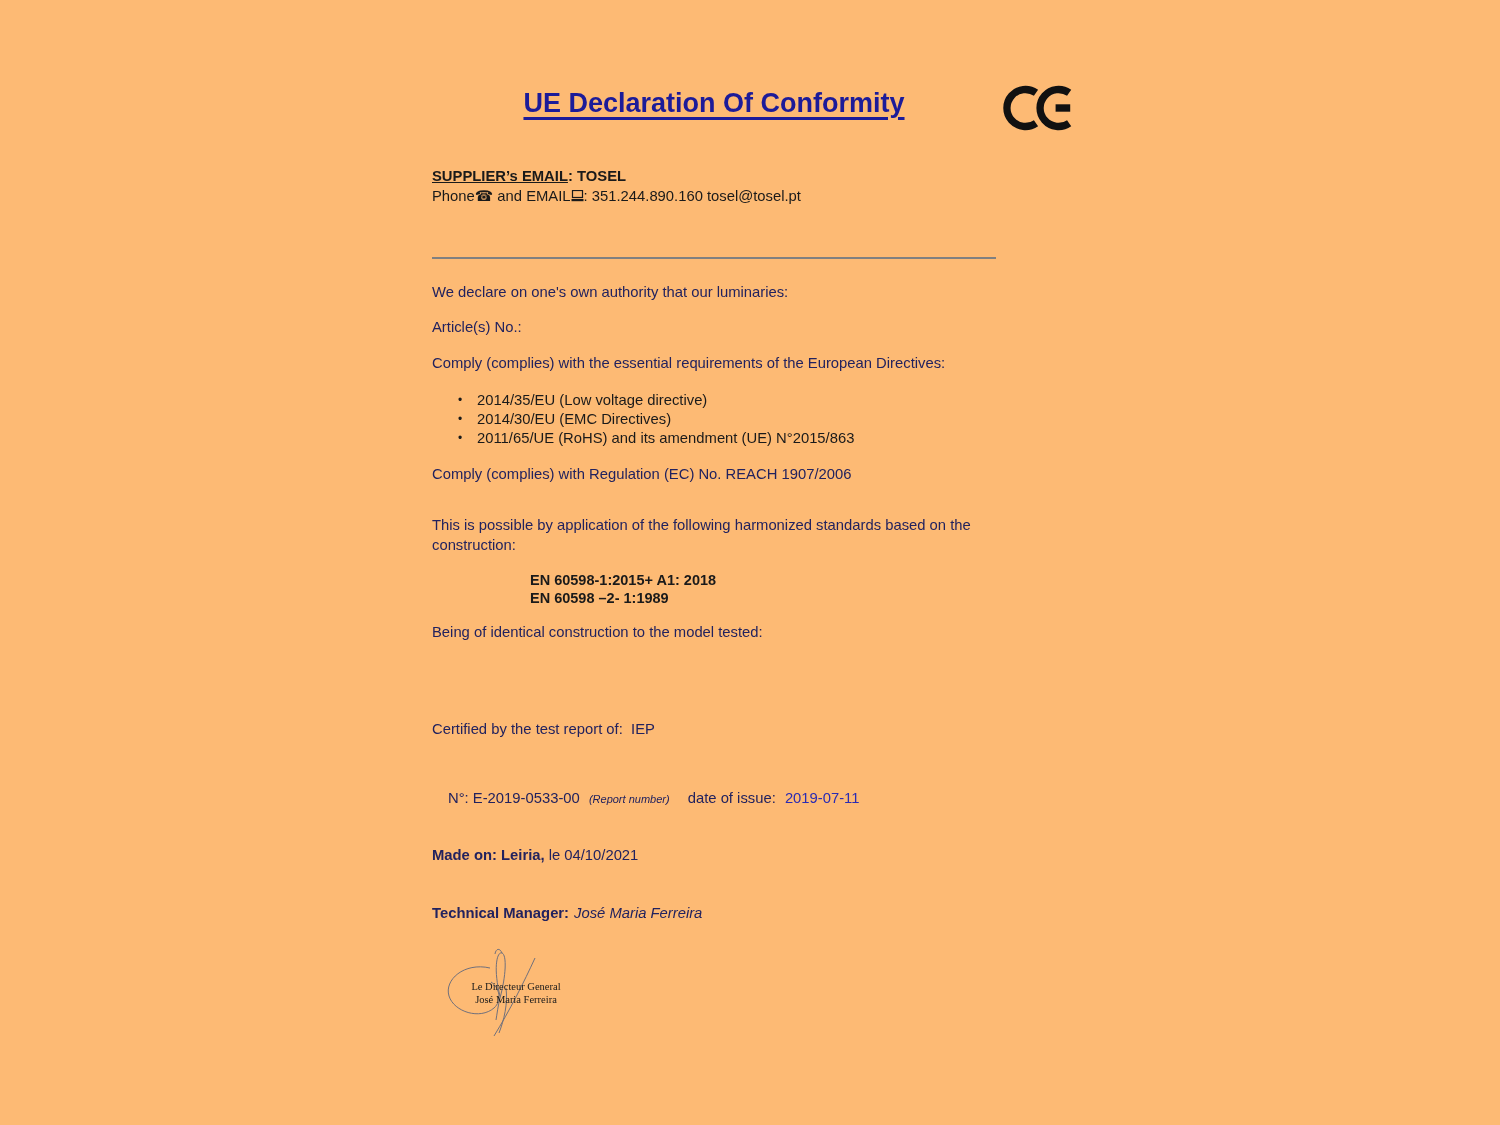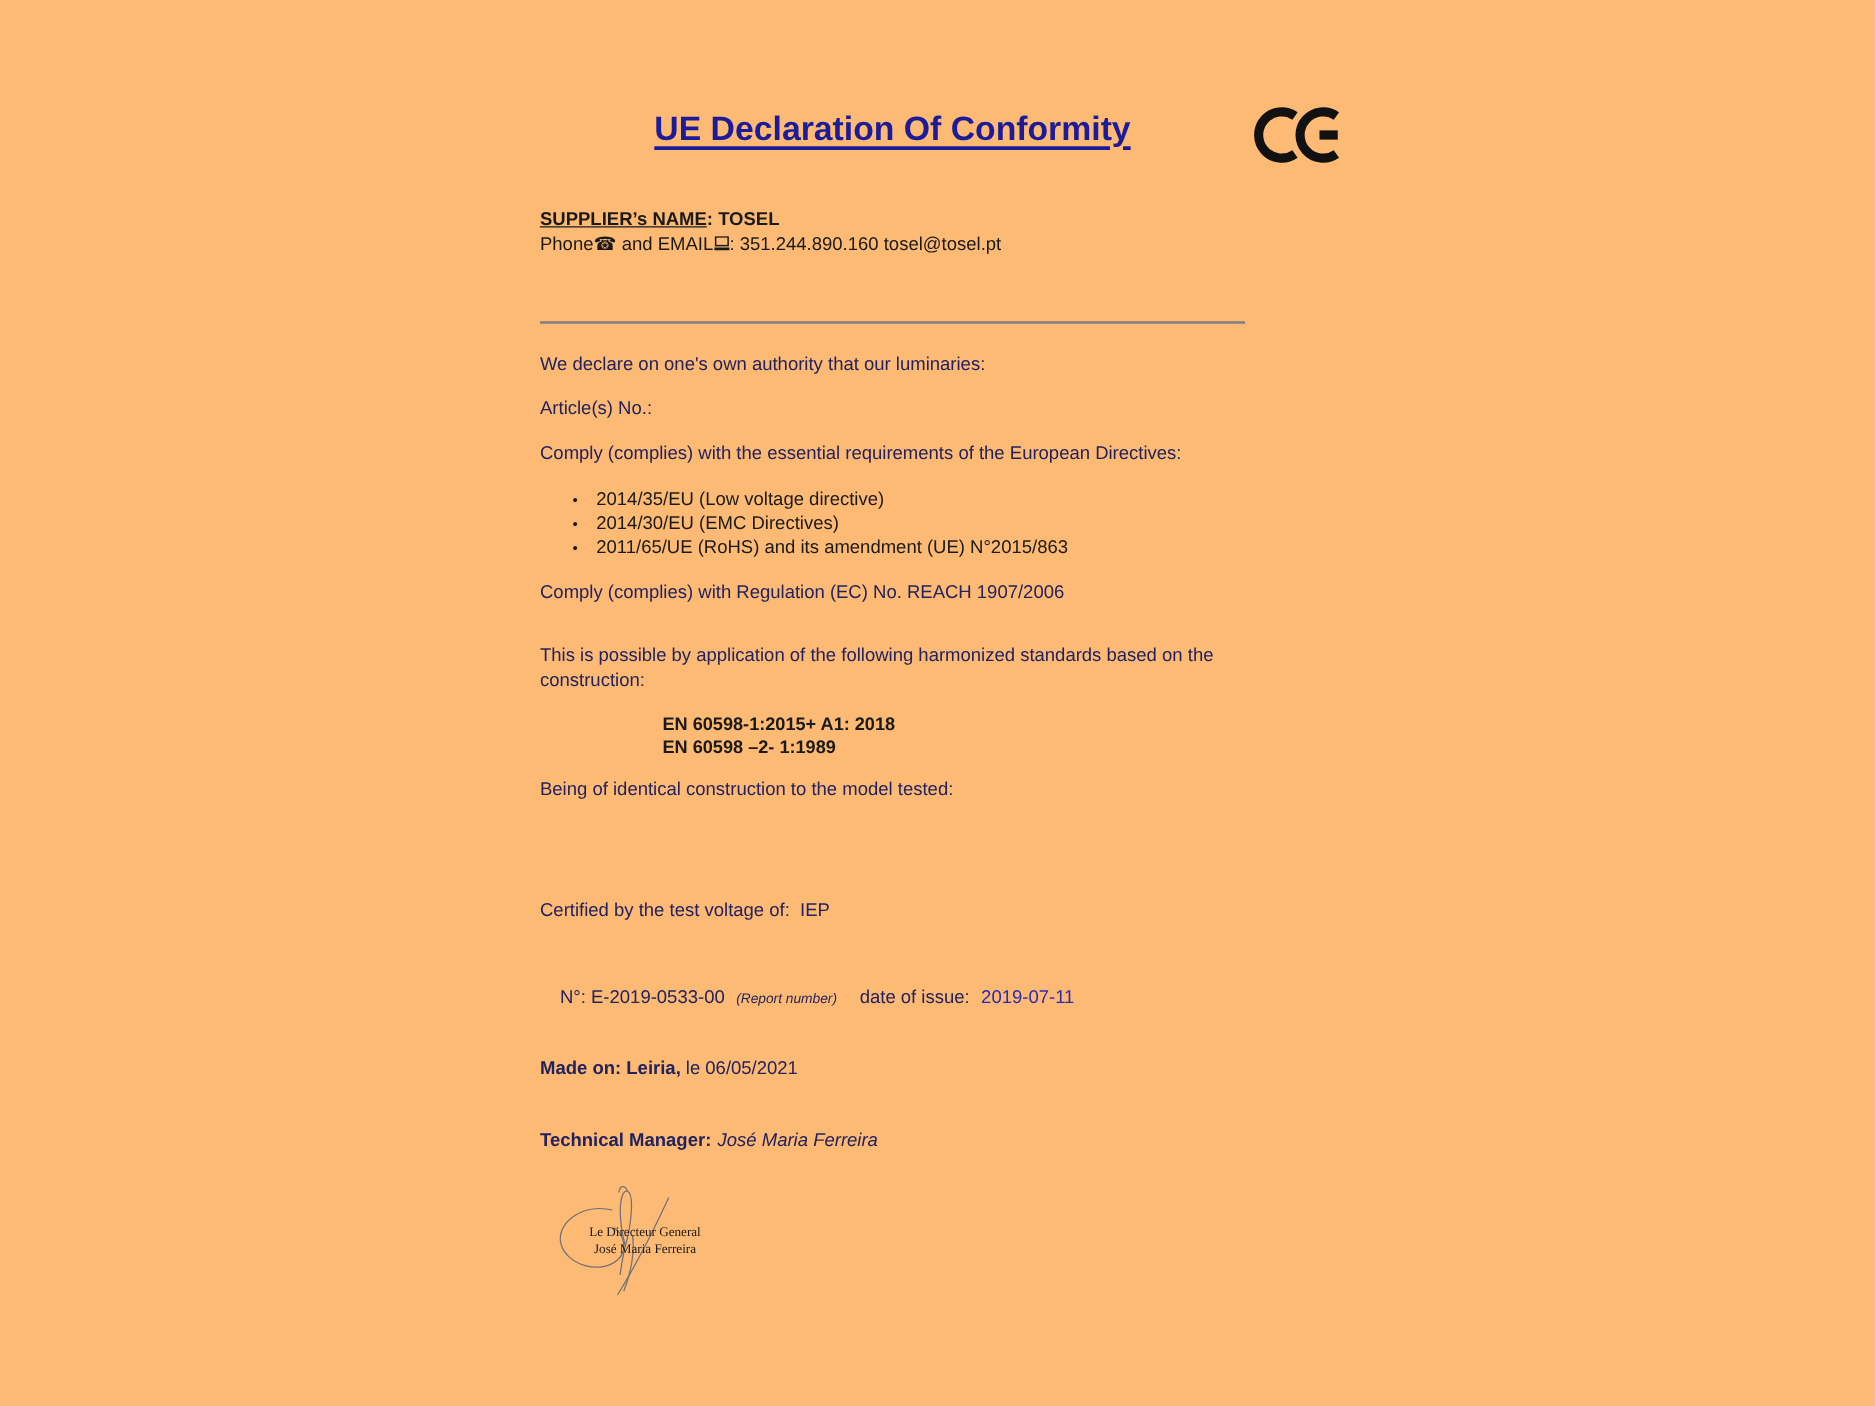--- a/index.html
+++ b/index.html
@@ -65,21 +65,21 @@
   </div>
 
   <div class="content">
 
     <div id="title" class="abs">
       <span class="title-text">UE Declaration Of Conformity</span>
     </div>
 
     <div id="supplier" class="abs t">
       <div class="bold">
-        <span class="u">SUPPLIER’s NAME</span><span>: TOSEL</span>
+        <span class="u">SUPPLIER’s EMAIL</span><span>: TOSEL</span>
       </div>
       <div>
         <span>Phone</span><span>☎</span><span class="pre"> and </span><span>EMAIL</span><span><svg width="13" height="12" viewBox="0 0 13 12" style="vertical-align:-1px">
               <rect x="1.5" y="0.5" width="10" height="7" fill="none" stroke="#1a1a1a" stroke-width="1.2"></rect>
               <rect x="0.5" y="9" width="12" height="2.2" fill="#1a1a1a"></rect>
             </svg></span><span>: 351.244.890.160 tosel@tosel.pt</span>
       </div>
     </div>
 
     <div id="rule" class="abs"></div>
@@ -108,31 +108,31 @@
 
     <div id="standards" class="abs">
       <div>EN 60598-1:2015+ A1: 2018</div>
       <div>EN 60598 –2- 1:1989</div>
     </div>
 
     <div id="product" class="abs t blue">
       <div>Being of identical construction to the model tested:</div>
     </div>
 
-    <div id="certified" class="abs t blue pre">Certified by the test voltage of:  IEP</div>
+    <div id="certified" class="abs t blue pre">Certified by the test report of:  IEP</div>
 
     <div id="report" class="abs blue">
       <span class="rpt-num">N°: E-2019-0533-00</span>
       <span class="rpt-note">(Report number)</span>
       <span class="rpt-date-label">date of issue:</span>
       <span class="rpt-date">2019-07-11</span>
     </div>
 
     <div id="made" class="abs t blue bold">
-      <span>Made on: Leiria,</span><span class="val">le 06/05/2021</span>
+      <span>Made on: Leiria,</span><span class="val">le 04/10/2021</span>
     </div>
 
     <div id="tech" class="abs t blue bold">
       <span>Technical Manager:</span><span class="val">José Maria Ferreira</span>
     </div>
 
   </div>
 
   <div id="signature">
     <svg width="140" height="110" viewBox="0 0 140 110">

